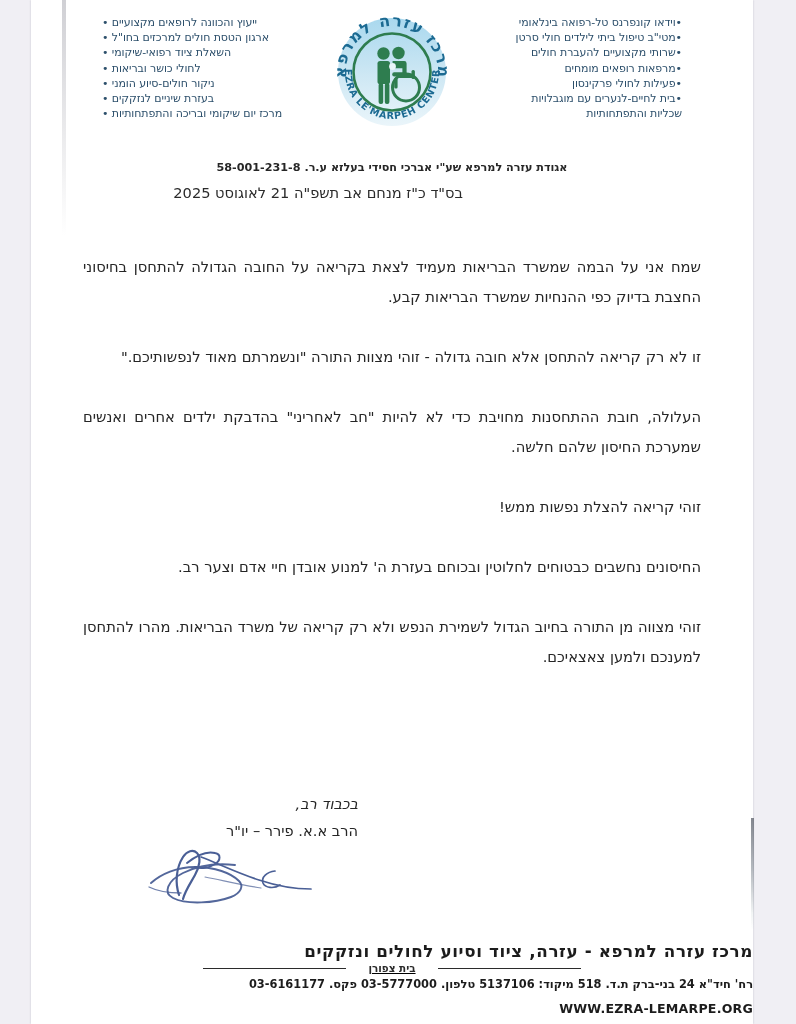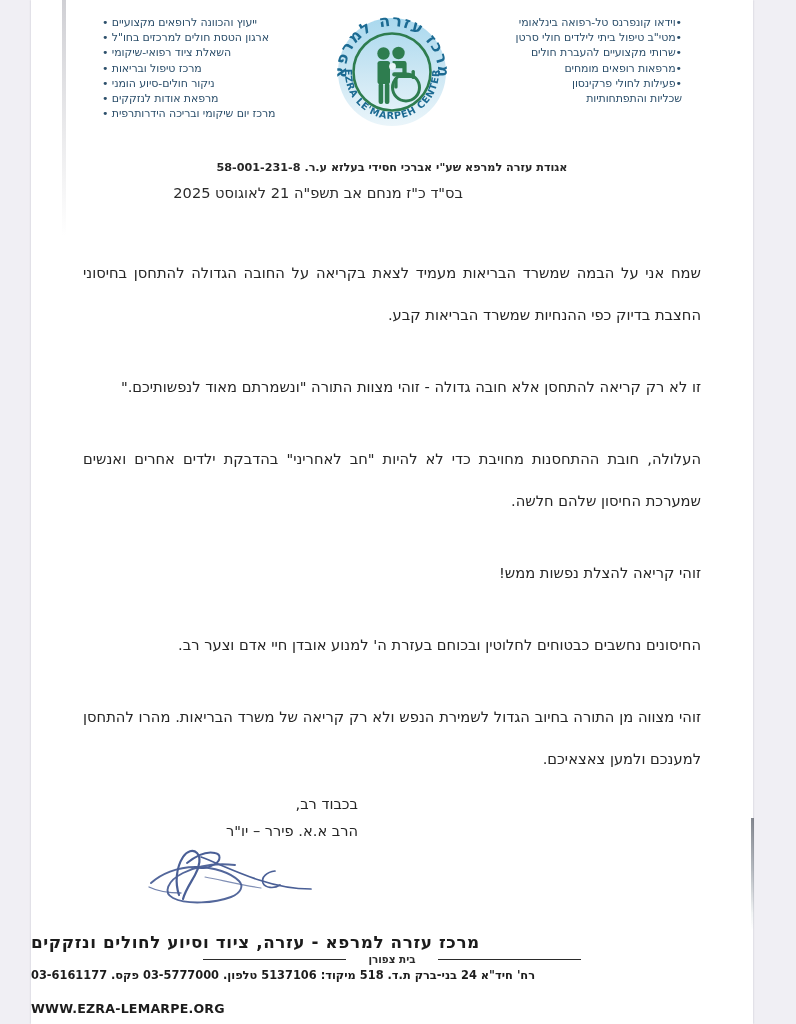--- a/index.html
+++ b/index.html
@@ -127,99 +127,101 @@
   #body-text {
     position: absolute;
     right: 52px;
     left: 52px;
     top: 252px;
     direction: rtl;
     text-align: right;
   }
   .para {
     font-size: 14.7px;
-    line-height: 42px;
+    line-height: 30px;
     color: #262626;
     margin: 0 0 30px 0;
     text-align: justify;
     text-align-last: right;
   }
   .para:last-child { margin-bottom: 8px; }
   .para.center-ish { text-align: center; }
 
   
   #sign-block {
     position: absolute;
     right: 395px;
     top: 790px;
     direction: rtl;
     text-align: right;
   }
   #sign-regards {
     font-size: 14.6px;
     color: #262626;
     line-height: 27px;
+    font-style: italic;
   }
   #sign-name {
     font-size: 14.6px;
     color: #262626;
     line-height: 27px;
     white-space: nowrap;
   }
   #signature-mark {
     position: absolute;
     left: 112px;
     top: 833px;
     width: 185px;
     height: 78px;
   }
 
   
   #footer {
     position: absolute;
     left: 0; right: 0;
     bottom: 8px;
-    text-align: left;
+    text-align: right;
     direction: rtl;
   }
   #footer-title {
     font-size: 16.8px;
     font-weight: 700;
     color: #1c1c1c;
     letter-spacing: 0.6px;
     white-space: nowrap;
   }
   #footer-sub-row {
     margin-top: 1px;
     display: flex;
     align-items: center;
     justify-content: center;
     gap: 22px;
     padding: 0 172px;
+    text-decoration: underline;
   }
   .frule {
     flex: 1 1 auto;
     height: 0;
     border-top: 1.6px solid #2b2b2b;
   }
   #footer-sub {
     font-size: 10.4px;
     font-weight: 700;
     color: #2b2b2b;
     white-space: nowrap;
   }
   #footer-address {
     margin-top: 3px;
     font-size: 11.4px;
     font-weight: 700;
     color: #1c1c1c;
     white-space: nowrap;
   }
   #footer-site {
-    margin-top: 19px;
+    margin-top: 10px;
     font-size: 12.6px;
     font-weight: 700;
     color: #1c1c1c;
     letter-spacing: 0.2px;
     direction: ltr;
   }
 </style>
 </head>
 <body>
 
@@ -228,20 +230,21 @@
     <div id="edge-left-soft"></div>
 
     <div id="letterhead">
 
       <div class="svc-col left">
         <div class="svc-line">וידאו קונפרנס טל-רפואה בינלאומי</div>
         <div class="svc-line">מטי"ב טיפול ביתי לילדים חולי סרטן</div>
         <div class="svc-line">שרותי מקצועיים להעברת חולים</div>
         <div class="svc-line">מרפאות רופאים מומחים</div>
         <div class="svc-line">פעילות לחולי פרקינסון</div>
+        <div class="svc-line">בית לחיים-לנערים עם מוגבלויות</div>
         <div class="svc-line nobullet">שכליות והתפתחותיות</div>
       </div>
 
       <div id="logo-wrap">
         <div id="logo">
           <svg viewBox="0 0 128 128" width="128" height="128">
             <defs>
               <linearGradient id="logoBg" x1="0" y1="0" x2="0" y2="1">
                 <stop offset="0%" stop-color="#a9d8ee"></stop>
                 <stop offset="55%" stop-color="#cfe8f4"></stop>
@@ -282,24 +285,24 @@
               <rect x="66.2" y="69.5" width="3.4" height="11" rx="1.5"></rect>
             </g>
           </svg>
         </div>
       </div>
 
       <div class="svc-col right">
         <div class="svc-line">ייעוץ והכוונה לרופאים מקצועיים</div>
         <div class="svc-line">ארגון הטסת חולים למרכזים בחו"ל</div>
         <div class="svc-line">השאלת ציוד רפואי-שיקומי</div>
-        <div class="svc-line">מרכז טיפול ובריאות</div>
+        <div class="svc-line">לחולי כושר ובריאות</div>
         <div class="svc-line">ניקור חולים-סיוע הומני</div>
-        <div class="svc-line">מרפאת אודות לנזקקים</div>
-        <div class="svc-line">מרכז יום שיקומי ובריכה הידרותרפית</div>
+        <div class="svc-line">בעזרת שיניים לנזקקים</div>
+        <div class="svc-line">מרכז יום שיקומי ובריכה והתפתחותיות</div>
       </div>
     </div>
 
     <div id="assoc-line">אגודת עזרה למרפא שע"י אברכי חסידי בעלזא ע.ר. 58-001-231-8</div>
 
     <div id="date-line">בס"ד כ"ז מנחם אב תשפ"ה 21 לאוגוסט 2025</div>
 
     <div id="body-text">
       <p class="para">שמח אני על הבמה שמשרד הבריאות מעמיד לצאת בקריאה על החובה הגדולה להתחסן בחיסוני החצבת בדיוק כפי ההנחיות שמשרד הבריאות קבע.</p>
       <p class="para">זו לא רק קריאה להתחסן אלא חובה גדולה - זוהי מצוות התורה "ונשמרתם מאוד לנפשותיכם."</p>

